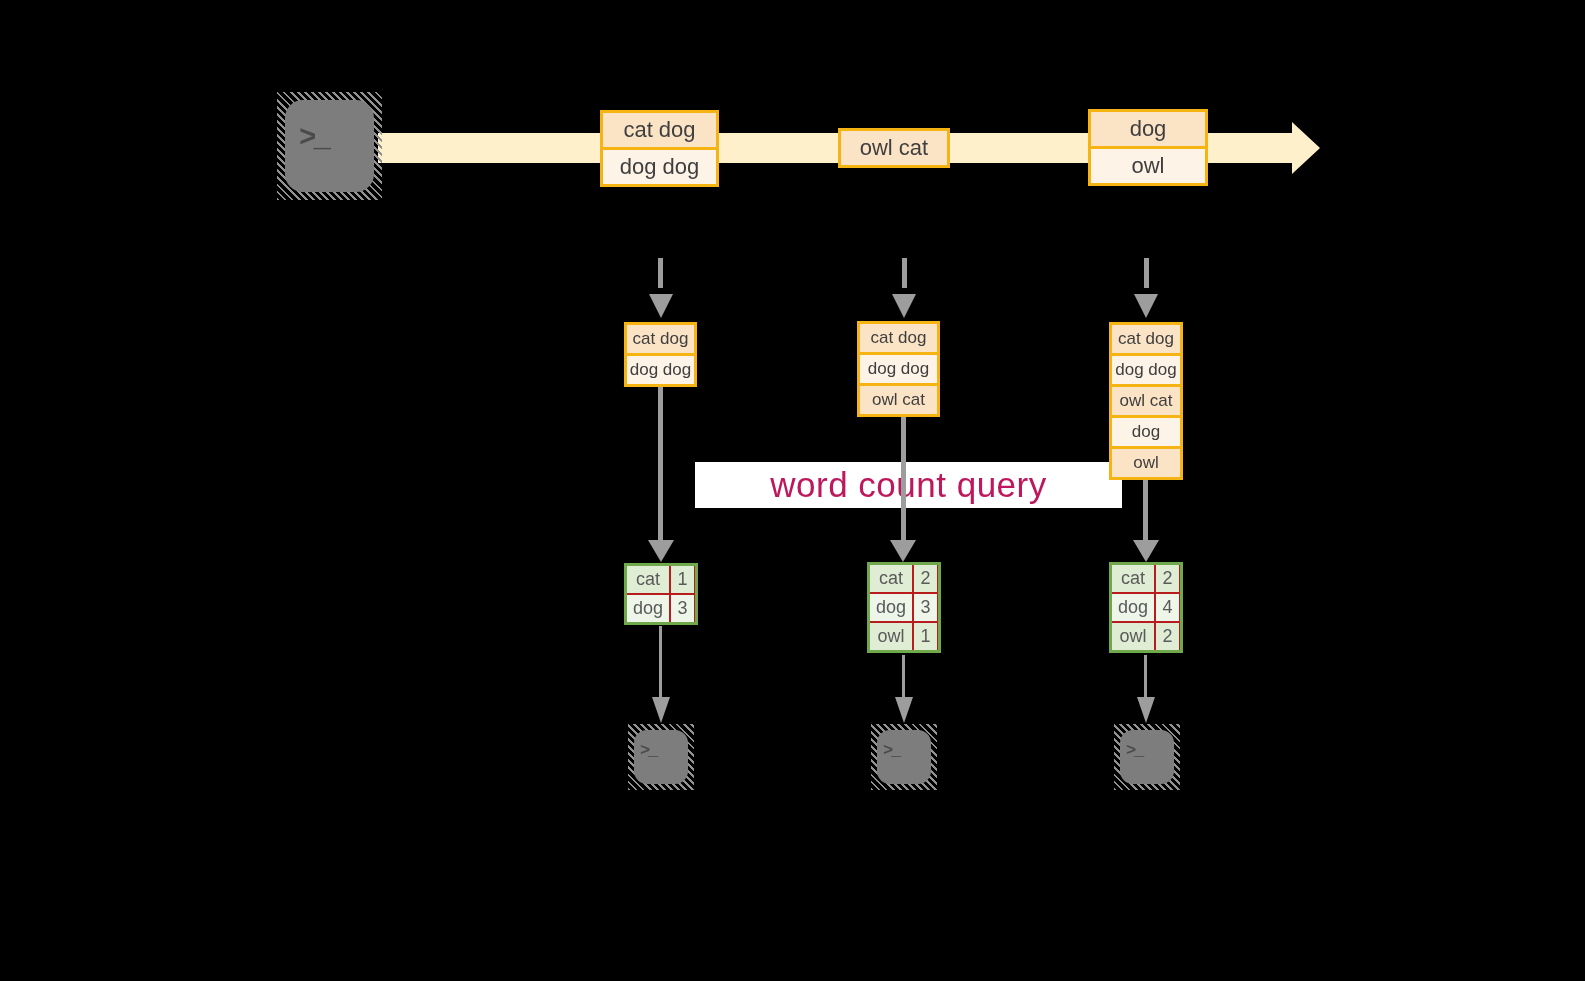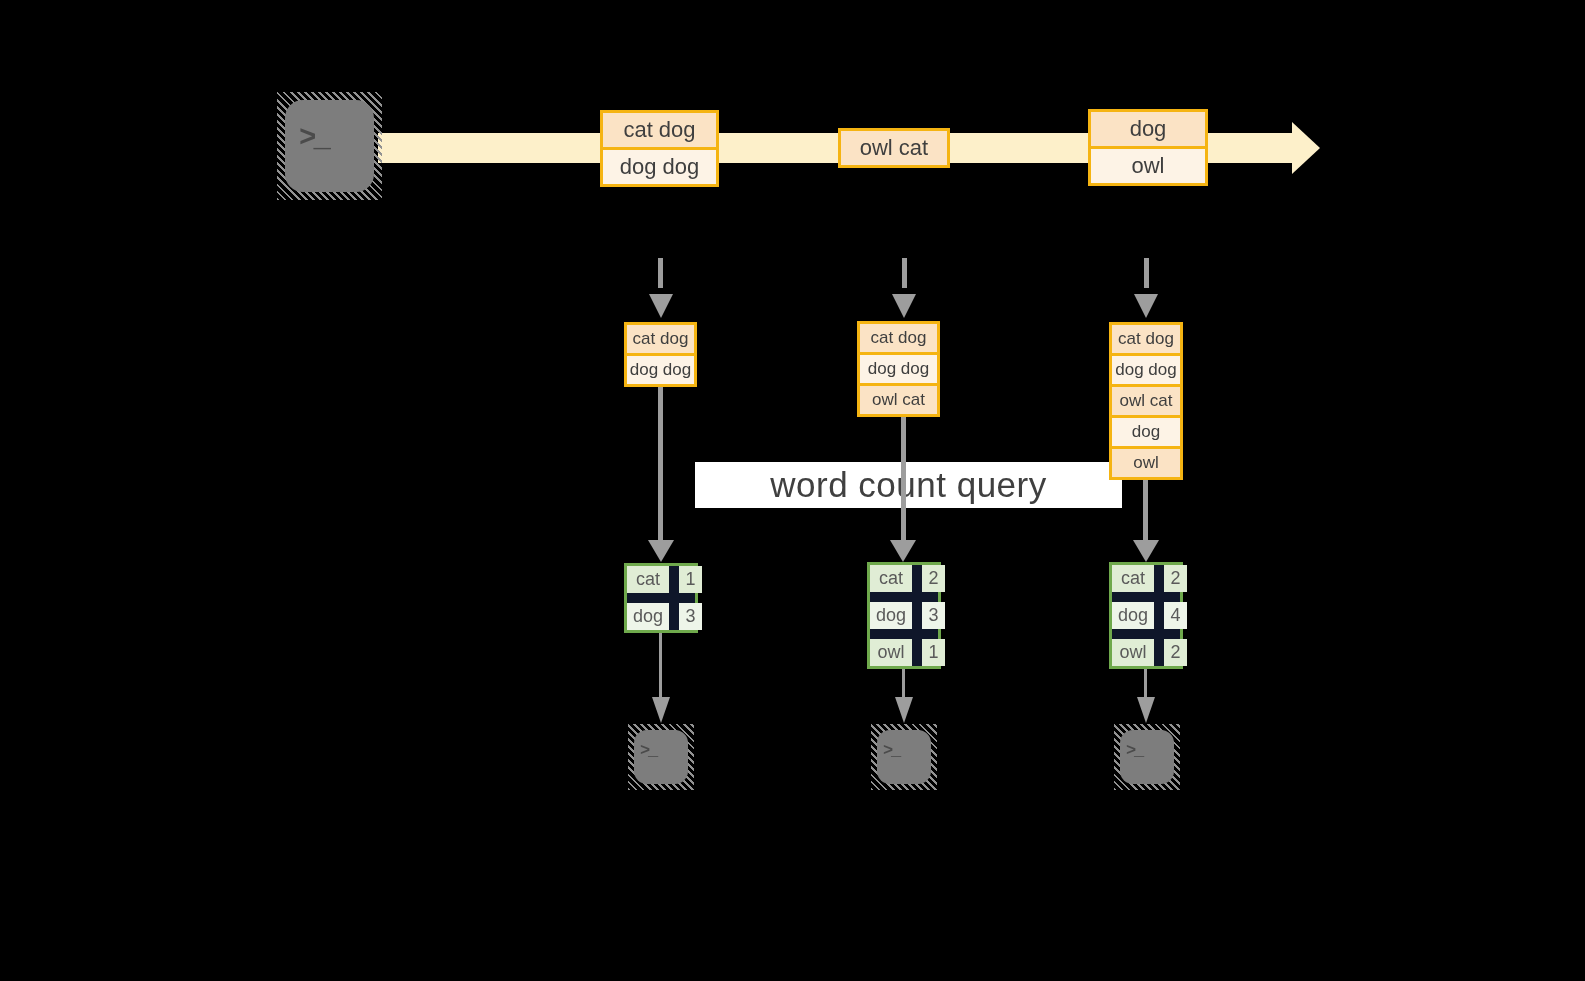--- a/index.html
+++ b/index.html
@@ -36,25 +36,25 @@
   .tri-solid{position:absolute;width:0;height:0;z-index:4;
     border-left:13px solid transparent;border-right:13px solid transparent;
     border-top:22px solid var(--arrow-gray,#9d9d9d);}
   .thin-line{position:absolute;width:3px;background:var(--arrow-gray,#9d9d9d);z-index:4;}
   .tri-thin{position:absolute;width:0;height:0;z-index:4;
     border-left:9px solid transparent;border-right:9px solid transparent;
     border-top:26px solid var(--arrow-gray,#9d9d9d);}
   
   .query-band{position:absolute;left:695px;top:462px;width:427px;height:46px;
     background:#fff;z-index:3;display:flex;align-items:center;justify-content:center;}
-  .query-band span{font-size:35px;font-weight:300;color:#404040;letter-spacing:.5px;text-align:right;}
+  .query-band span{font-size:35px;font-weight:300;color:#be185d;letter-spacing:.5px;text-align:right;}
   
   .wc-table{position:absolute;box-sizing:border-box;width:74px;z-index:5;
-    border:3px solid var(--green,#6fa94c);background:#0f172a;
-    display:grid;grid-template-columns:42px 23px;grid-auto-rows:27px;gap:10px;}
+    border:3px solid var(--green,#6fa94c);background:#b91c1c;
+    display:grid;grid-template-columns:42px 23px;grid-auto-rows:27px;gap:2px;}
   .wc-cell{display:flex;align-items:center;justify-content:center;
     font-size:18px;color:var(--table-text,#5a5a5a);background:var(--cell-green,#e0edd5);}
   .wc-cell.lt{background:var(--cell-green-light,#eef5e9);}
   
   .term{position:absolute;z-index:5;
     background:repeating-linear-gradient(45deg,#929292 0 2px,transparent 2px 5px);}
   .term-body{position:absolute;background:var(--icon-gray,#7d7d7d);}
   .term-lg .term-body{inset:8px;border-radius:18px;}
   .term-sm .term-body{inset:6px;border-radius:13px;}
   .term-glyph{position:absolute;font-family:"Liberation Mono","DejaVu Sans Mono",monospace;

